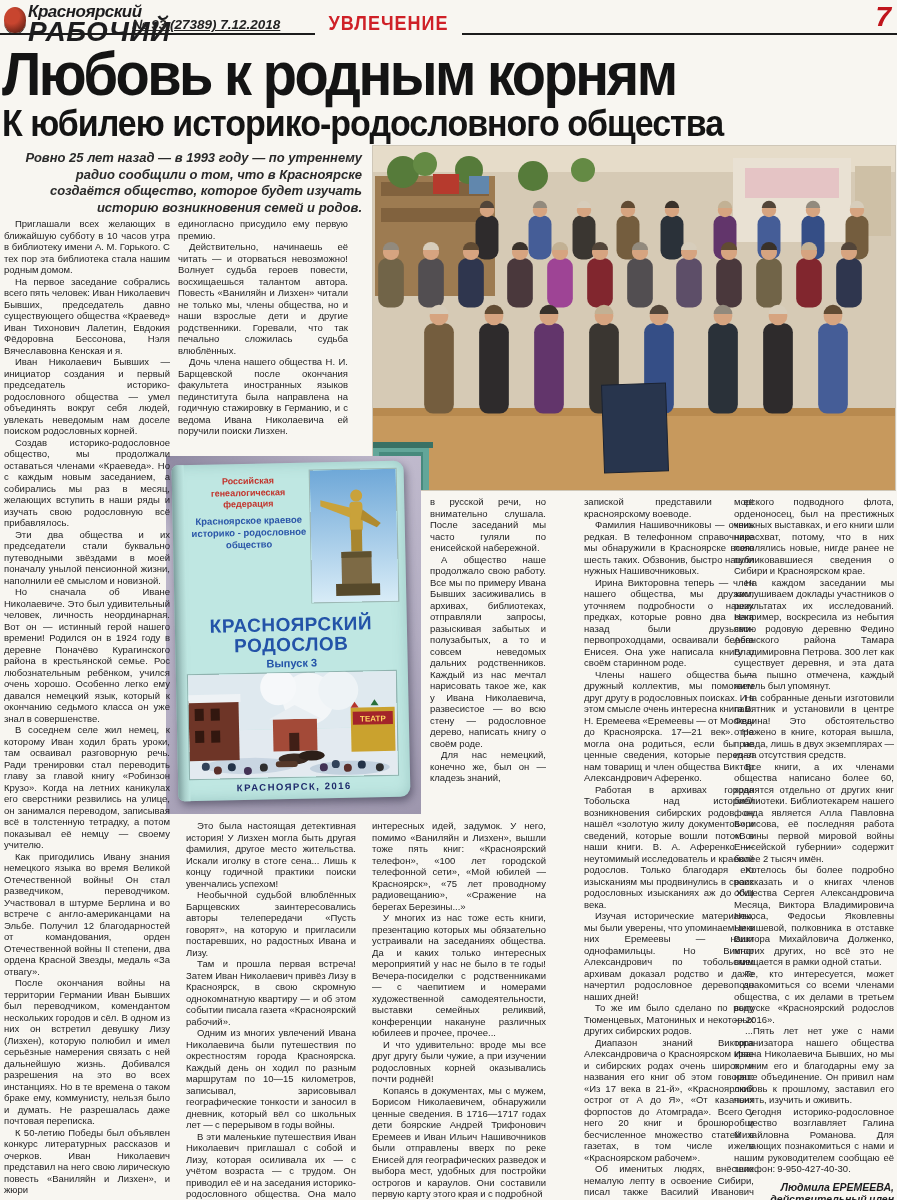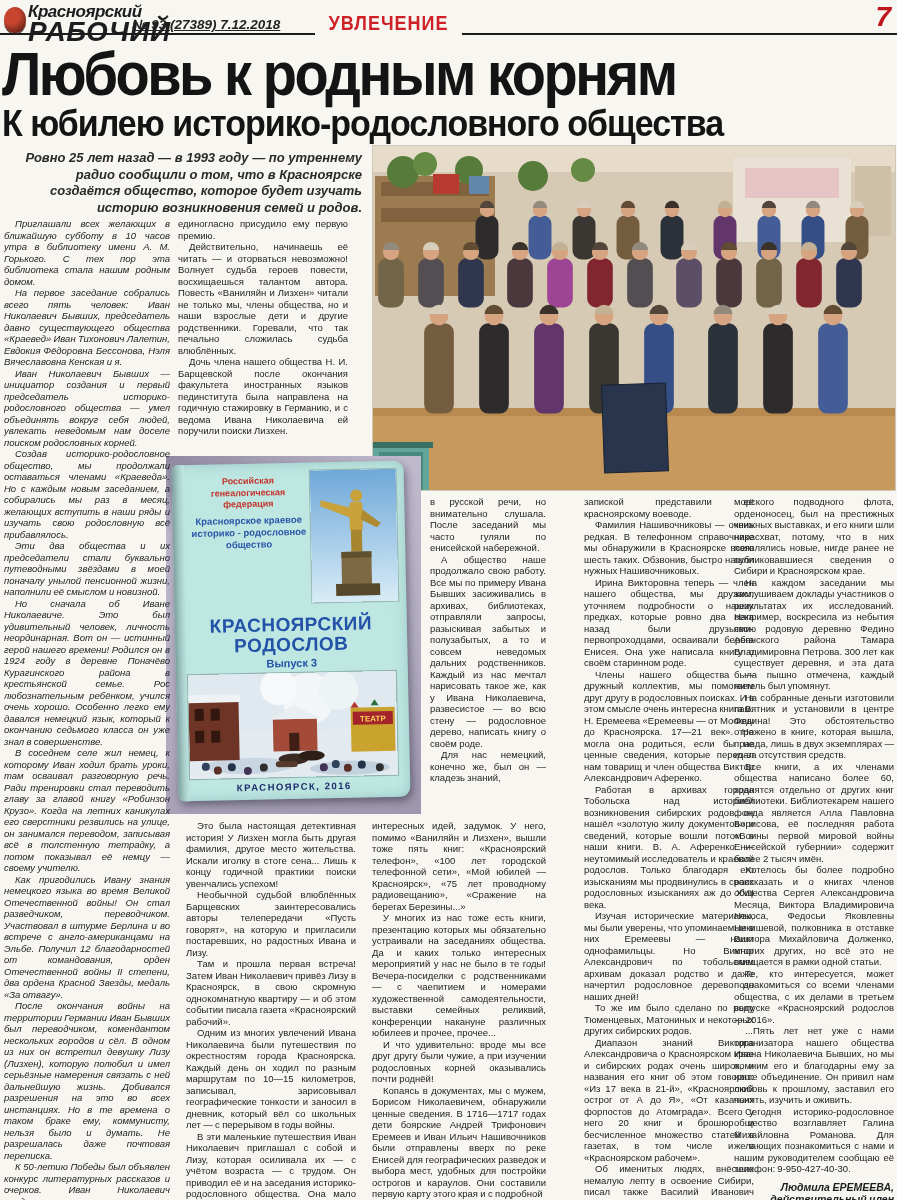--- a/index.html
+++ b/index.html
@@ -31,21 +31,21 @@
 
   .lead{left:4px;top:150px;width:358px;font-weight:bold;font-style:italic;font-size:13px;
         line-height:16.5px;color:#2a2a2a;text-align:right;}
 
   
   .col{font-size:9.5px;line-height:11.5px;text-align:justify;overflow:hidden;
        -webkit-hyphens:auto;hyphens:auto;word-spacing:-0.3px;}
   .col p{margin:0;text-indent:11px;}
   .col.cont p:first-child{text-indent:0;}
 
-  .c1{left:4px;top:218px;width:166px;height:982px;font-style:italic;}
+  .c1{left:4px;top:218px;width:166px;height:982px;}
   .c2t{left:178px;top:218px;width:170px;height:236px;}
   .c2b{left:186px;top:820px;width:170px;height:380px;}
   .c3t{left:430px;top:496px;width:116px;height:318px;}
   .c3b{left:372px;top:820px;width:174px;height:380px;}
   .c4{left:556px;top:496px;width:170px;height:704px;margin-left:28px;}
   .c5{left:734px;top:496px;width:160px;height:704px;}
 
   .sig{margin-top:6px;text-align:right;font-weight:bold;font-style:italic;
        font-size:10.5px;line-height:12.5px;text-indent:0;}
   .sig div{text-indent:0;}

